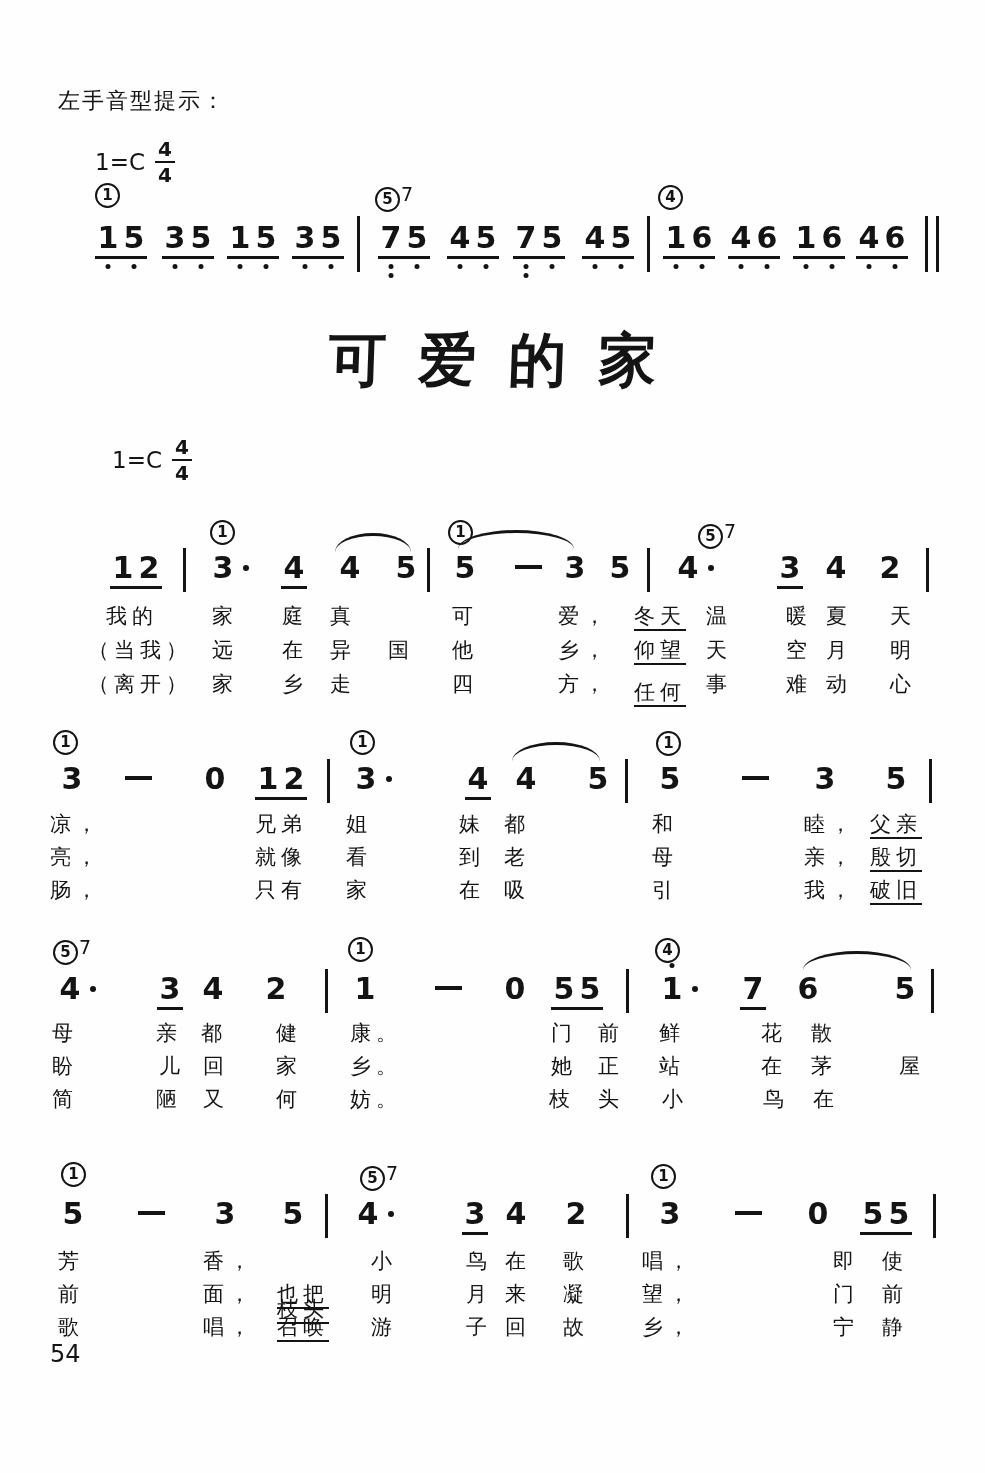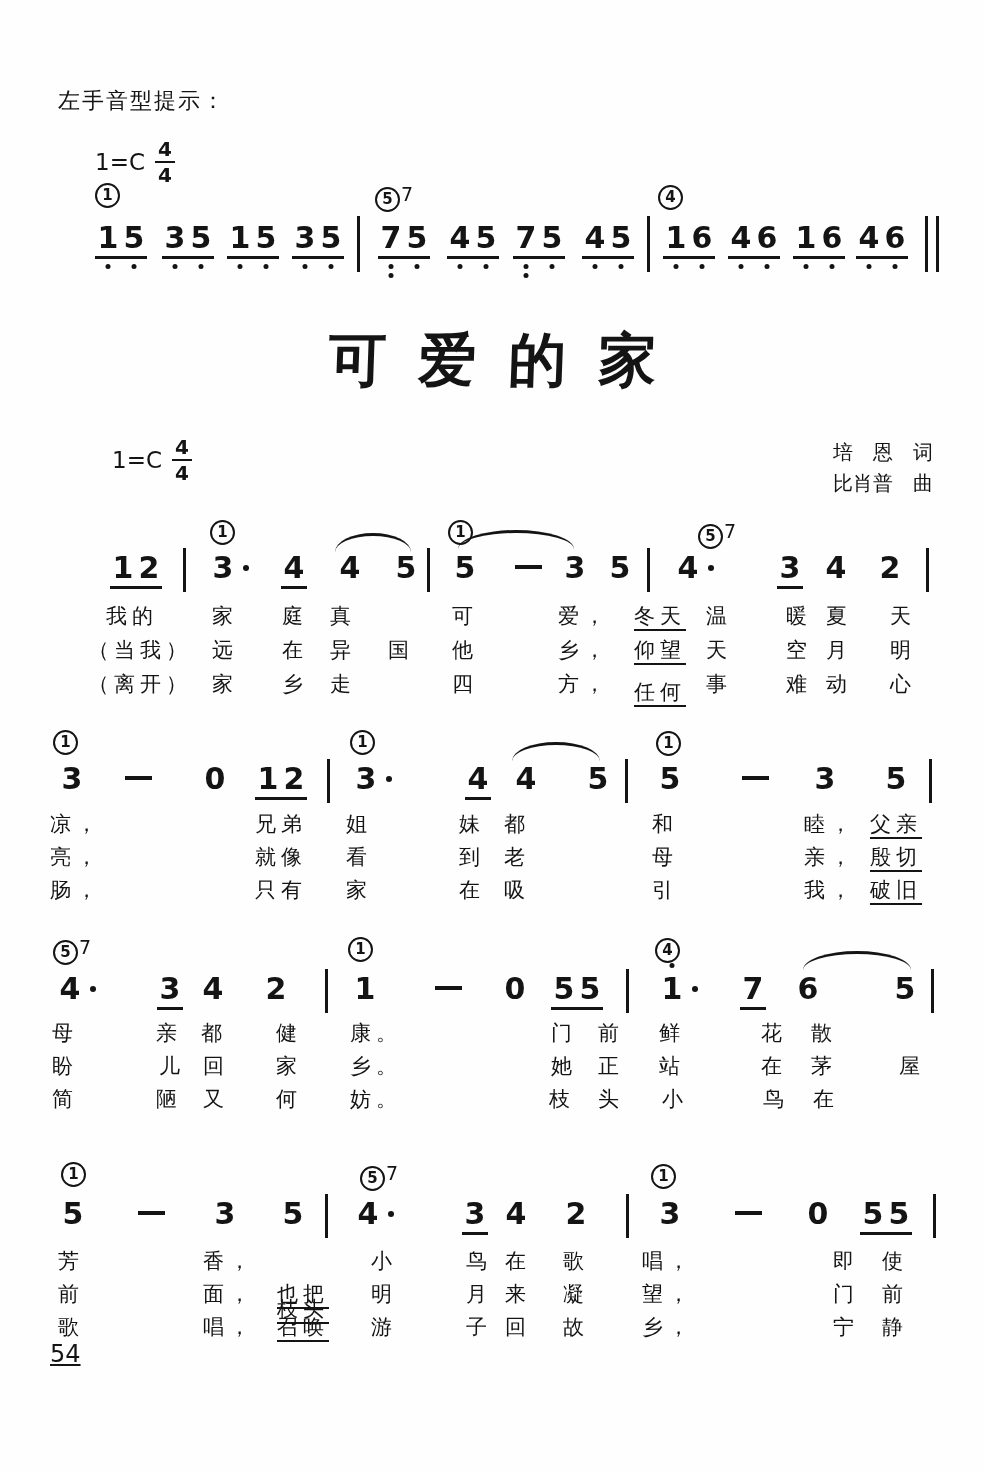--- a/index.html
+++ b/index.html
@@ -10,21 +10,21 @@
   .keyline{position:absolute;display:flex;align-items:center;font-size:23px;font-weight:500;}
   .keyline.top{left:95px;top:138px;}
   .keyline.main{left:112px;top:436px;}
   .frac{display:inline-block;text-align:center;margin-left:10px;font-weight:bold;font-size:20px;line-height:1;}
   .frac .n{display:block;border-bottom:2px solid #141414;padding:1px 3px 2px;}
   .frac .d{display:block;padding-top:2px;}
   .title{position:absolute;left:0;top:322px;width:100%;text-align:center;
          font-family:"DejaVu Serif",serif;font-weight:bold;font-size:58px;
          letter-spacing:32px;text-indent:32px;transform:skewX(-2deg);}
   .credits{position:absolute;right:52px;top:437px;text-align:right;font-size:20px;line-height:31px;}
-  .pagenum{position:absolute;left:50px;top:1340px;font-size:24px;text-decoration:underline;}
+  .pagenum{position:absolute;left:50px;top:1340px;font-size:24px;}
   
   .note{position:absolute;white-space:nowrap;}
   .dgroup{display:inline-flex;}
   .dgroup.beam{border-bottom:3px solid #141414;padding-bottom:2px;}
   .dg{display:inline-block;width:26px;text-align:center;position:relative;
       font-weight:bold;font-size:30px;line-height:32px;}
   .ld,.hd{position:absolute;left:50%;transform:translateX(-50%);width:5px;height:5px;
           border-radius:50%;background:#141414;}
   .ld.p1{top:42px;} .ld.p2{top:51px;} .hd{top:-10px;}
   .aug{position:absolute;right:-13px;top:13px;width:6px;height:6px;border-radius:50%;background:#141414;}
@@ -57,24 +57,20 @@
   <div class="title">可爱的家</div>
 
   <div class="keyline main">
     <span>1=C</span>
     <span class="frac">
       <span class="n">4</span>
       <span class="d">4</span>
     </span>
   </div>
 
-  <div class="credits">
-    <div>培　恩　词</div>
-    <div>比肖普　曲</div>
-  </div>
 
   <div id="score">
       <div class="chord" style="left: 95px; top: 183px;"><span class="circ">1</span></div>
       <div class="chord" style="left: 375px; top: 183px;"><span class="circ">5</span><span class="csup">7</span></div>
       <div class="chord" style="left: 658px; top: 185px;"><span class="circ">4</span></div>
       <div class="chord" style="left: 210px; top: 520px;"><span class="circ">1</span></div>
       <div class="chord" style="left: 448px; top: 520px;"><span class="circ">1</span></div>
       <div class="chord" style="left: 698px; top: 520px;"><span class="circ">5</span><span class="csup">7</span></div>
       <div class="chord" style="left: 53px; top: 730px;"><span class="circ">1</span></div>
       <div class="chord" style="left: 350px; top: 730px;"><span class="circ">1</span></div>

